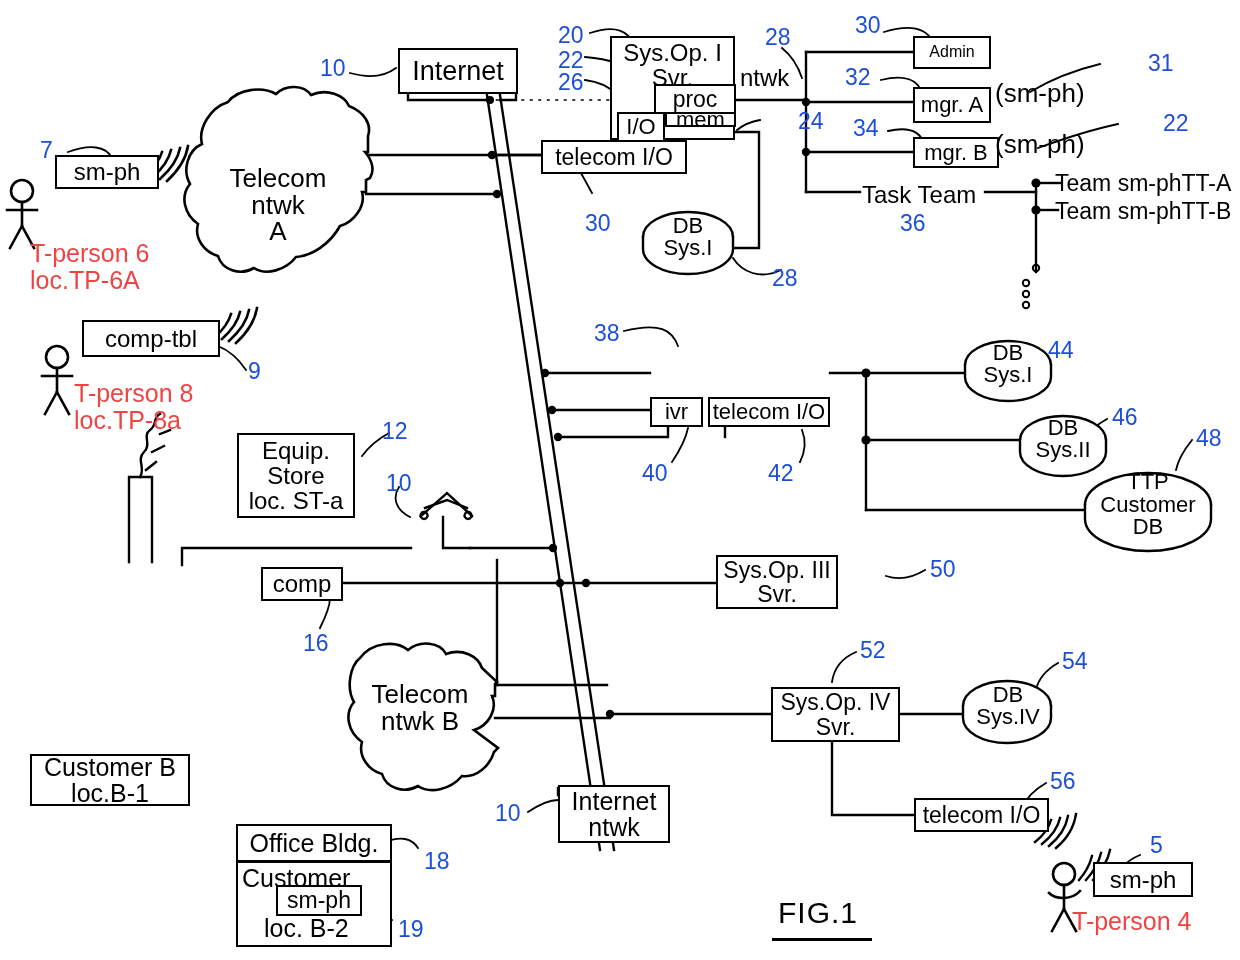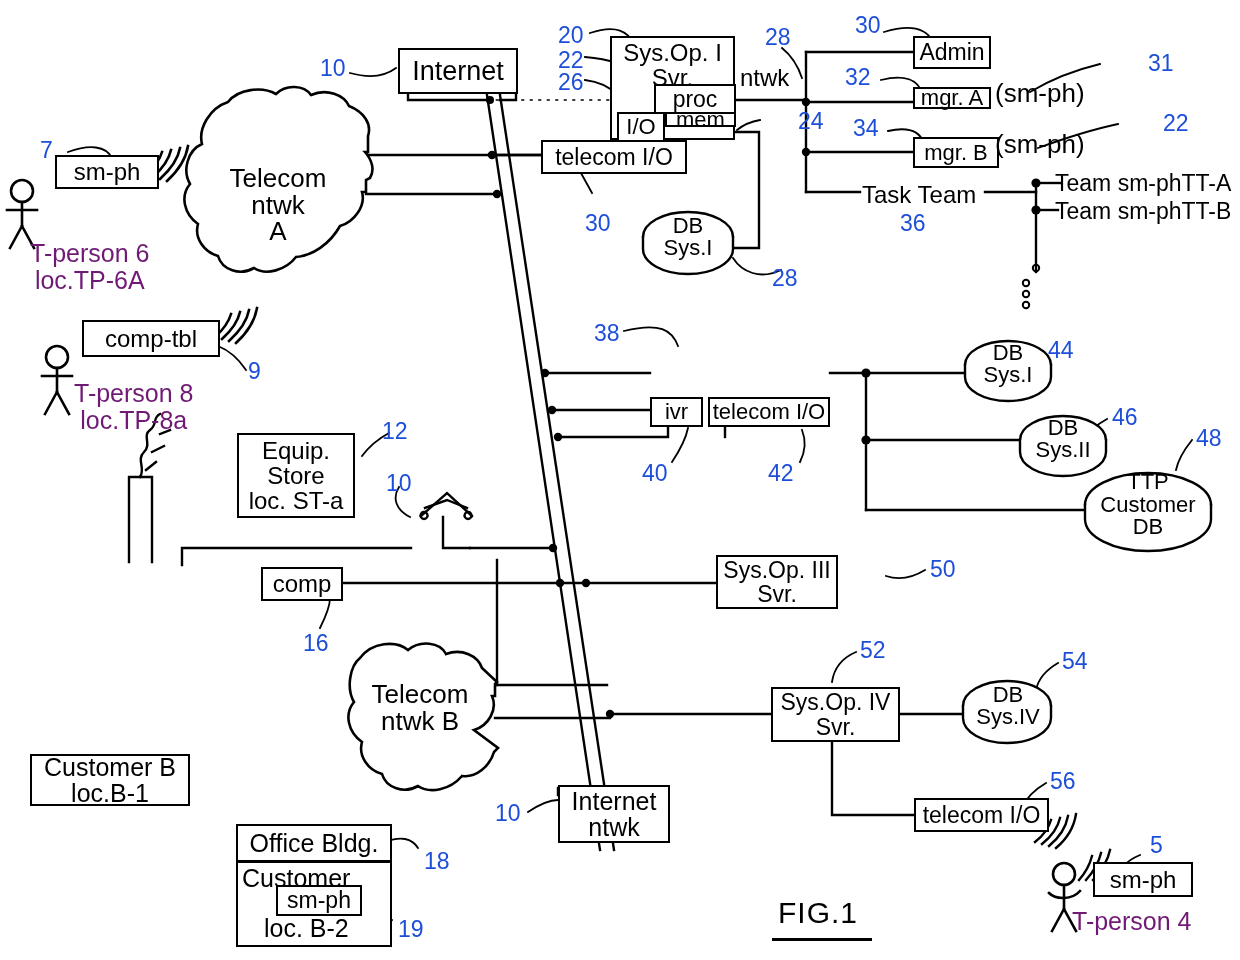--- a/index.html
+++ b/index.html
@@ -4,21 +4,21 @@
 <style>
   html,body{margin:0;padding:0;background:#fff;}
   body{font-family:"Liberation Sans",sans-serif;}
   #fig{position:relative;width:1240px;height:960px;background:#fff;overflow:hidden;}
   #svg-layer{position:absolute;left:0;top:0;width:1240px;height:960px;}
   .node{position:absolute;box-sizing:border-box;display:flex;align-items:center;
         justify-content:center;text-align:center;line-height:1.05;color:#000;}
   .boxed{border:2.2px solid #000;background:#fff;}
   .lbl{position:absolute;color:#000;white-space:pre;line-height:1.05;}
   .ref{position:absolute;color:#1d4ed8;font-size:23px;white-space:nowrap;}
-  .cap{position:absolute;color:#701a75;white-space:pre;line-height:1.08;text-align:center;}
+  .cap{position:absolute;color:#ef4444;white-space:pre;line-height:1.08;}
   .ov{position:absolute;display:flex;align-items:center;justify-content:center;
       text-align:center;line-height:1.02;color:#000;}
   .figlabel{position:absolute;font-size:30px;letter-spacing:1px;color:#000;}
   .figrule{position:absolute;height:2.5px;background:#000;}
 </style>
 </head>
 <body>
 
 <div id="fig">
 
@@ -277,26 +277,26 @@
   <div class="ref" style="left:758px;top:108px;margin-left:40px;">24</div>
 
   <div class="lbl" style="left:740px;top:65px;font-size:24px;">ntwk</div>
   <div class="ref" style="left:765px;top:24px;">28</div>
 
   <div class="node boxed" style="left:541px;top:140px;width:146px;height:34px;font-size:23px;">
     <span>telecom I/O</span>
   </div>
   <div class="ref" style="left:585px;top:210px;">30</div>
 
-  <div class="node boxed" style="left:913px;top:36px;width:78px;height:33px;font-size:23px;">
+  <div class="node boxed" style="left:913px;top:36px;width:78px;height:33px;font-size:16px;">
     <span>Admin</span>
   </div>
   <div class="ref" style="left:855px;top:12px;">30</div>
 
-  <div class="node boxed" style="left:913px;top:87px;width:78px;height:22px;font-size:22px;">
+  <div class="node boxed" style="left:913px;top:87px;width:78px;height:36px;font-size:22px;">
     <span>mgr. A</span>
   </div>
   <div class="lbl" style="left:995px;top:80px;font-size:26px;">(sm-ph)</div>
   <div class="ref" style="left:845px;top:64px;">32</div>
   <div class="ref" style="left:1148px;top:50px;">31</div>
 
   <div class="node boxed" style="left:913px;top:137px;width:86px;height:31px;font-size:22px;">
     <span>mgr. B</span>
   </div>
   <div class="lbl" style="left:995px;top:131px;font-size:26px;">(sm-ph)</div>

